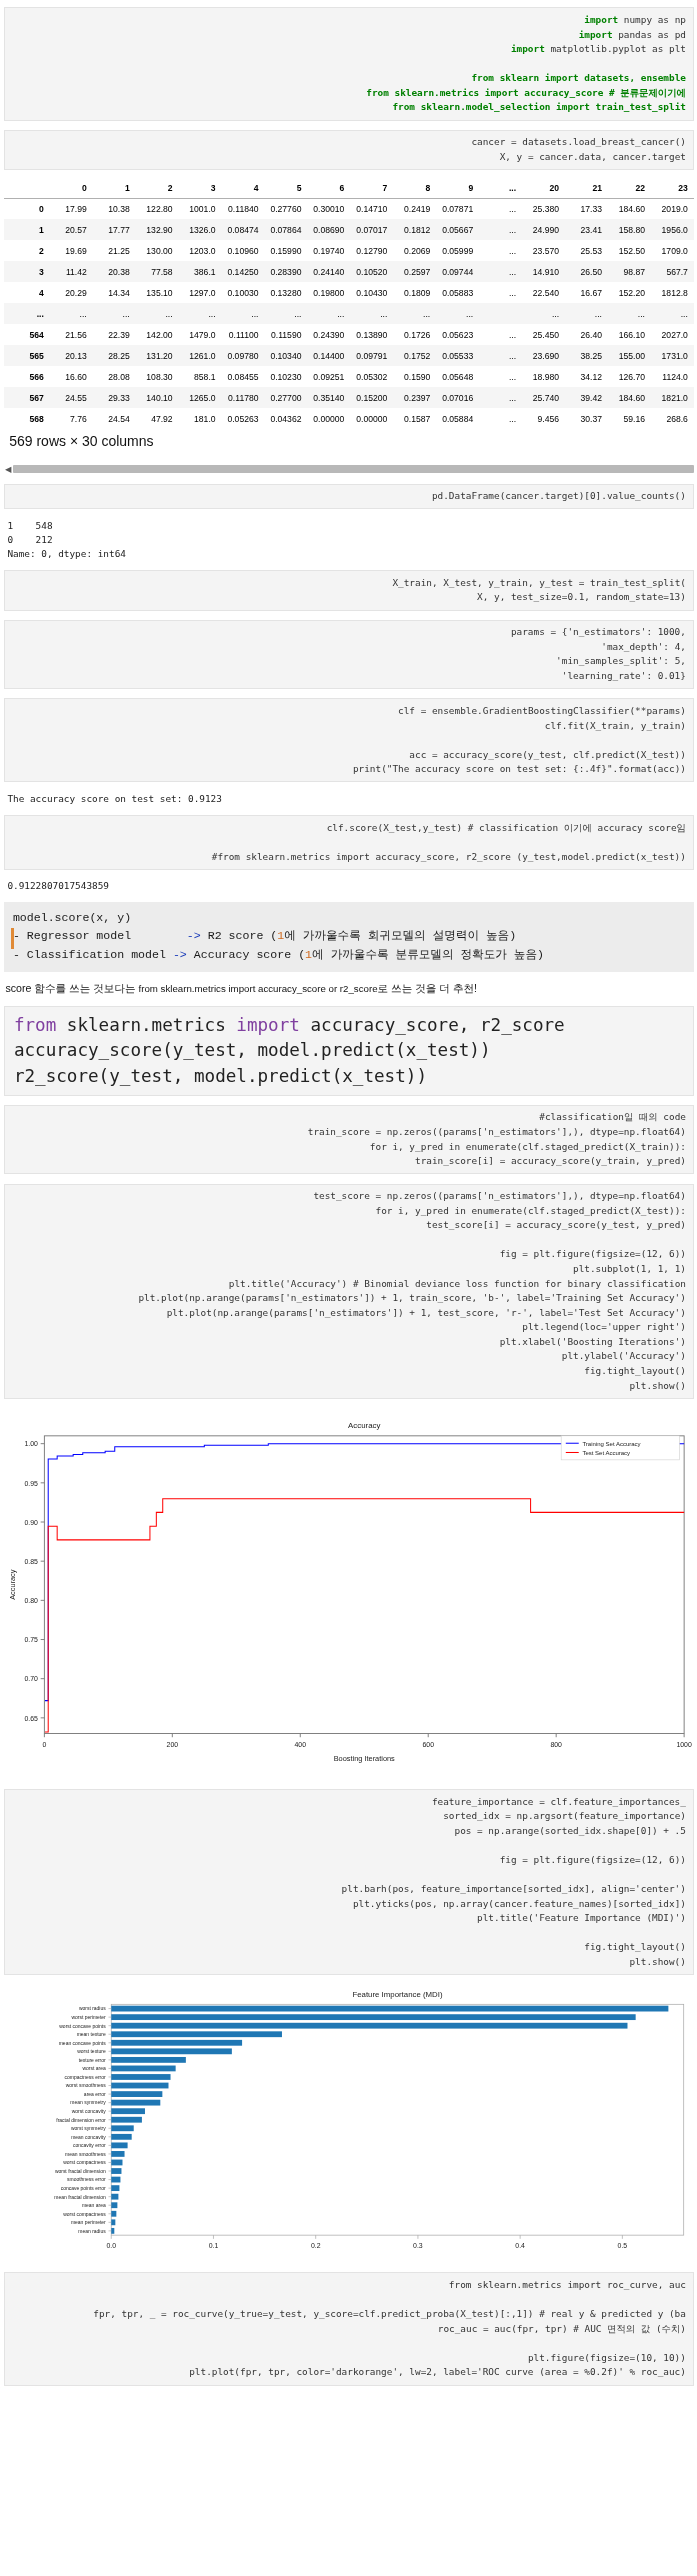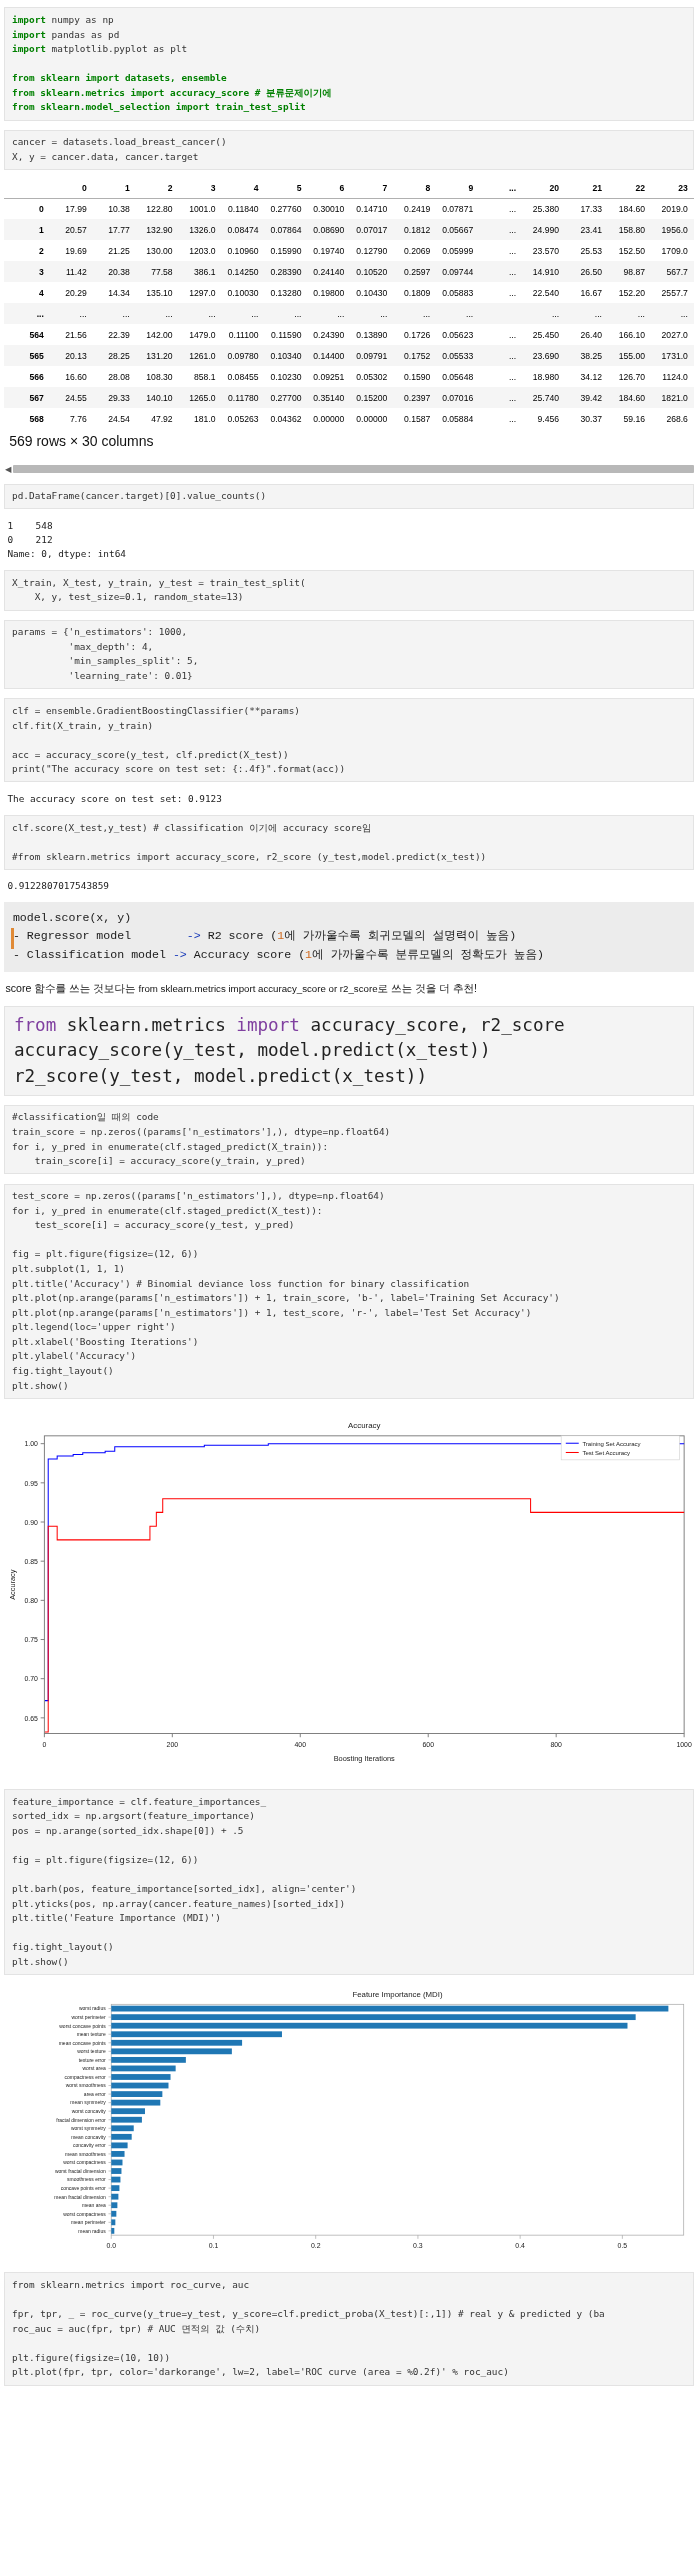--- a/index.html
+++ b/index.html
@@ -19,20 +19,21 @@
     background: #f4f4f4;
     border: 0.9px solid #e3e3e3;
     margin: 0 3.7px 9.2px 3.7px;
     padding: 4.6px 7.4px;
     font-family: "DejaVu Sans Mono", monospace;
     font-size: 9.4px;
     line-height: 1.55;
     white-space: pre;
     overflow: hidden;
     color: #333;
+    text-align: right;
   }
   .cell-out {
     margin: 0 3.7px 9.2px 7.4px;
     font-family: "DejaVu Sans Mono", monospace;
     font-size: 9.4px;
     line-height: 1.5;
     white-space: pre;
     color: #222;
   }
   .k  { color: #007020; font-weight: bold; }  
@@ -249,21 +250,21 @@
             <td>0.10030</td>
             <td>0.13280</td>
             <td>0.19800</td>
             <td>0.10430</td>
             <td>0.1809</td>
             <td>0.05883</td>
             <td>...</td>
             <td>22.540</td>
             <td>16.67</td>
             <td>152.20</td>
-            <td>2557.7</td>
+            <td>1812.8</td>
             <td>0.13</td>
           </tr>
           <tr>
             <th>...</th>
             <td>...</td>
             <td>...</td>
             <td>...</td>
             <td>...</td>
             <td>...</td>
             <td>...</td>

